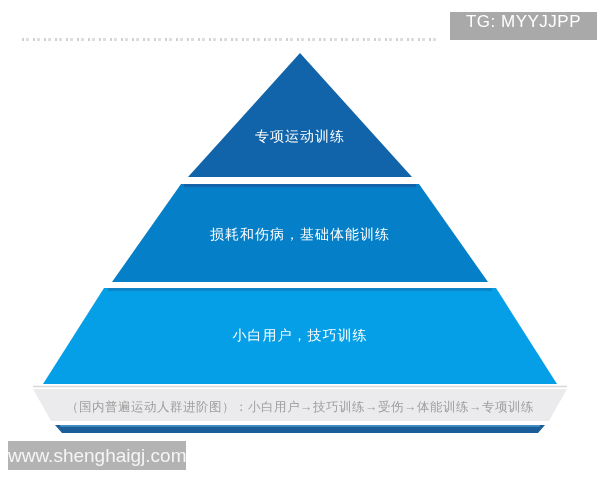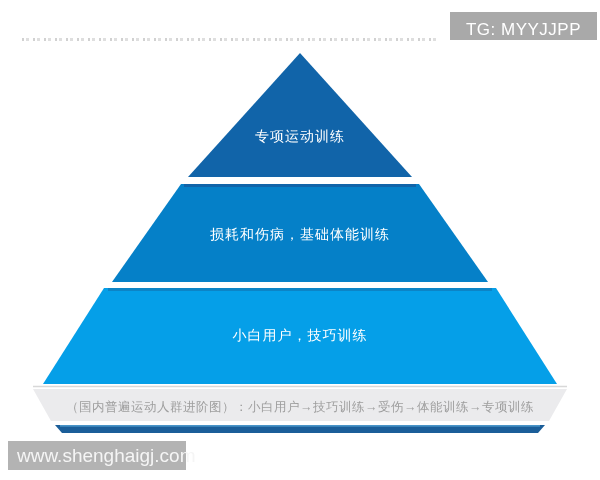--- a/index.html
+++ b/index.html
@@ -9,27 +9,27 @@
   }
   
   .clipped-line{
     position:absolute;left:22px;top:38px;width:418px;height:3px;opacity:.55;
     background:repeating-linear-gradient(90deg,#ababab 0 2px,transparent 2px 4px,#c4c4c4 4px 7px,transparent 7px 11px);
   }
   
   .tg-badge{
     position:absolute;left:450px;top:12px;width:147px;height:28px;
     background:#a9a9a9;color:#ffffff;font-size:17px;letter-spacing:.5px;
-    display:flex;align-items:flex-end;justify-content:center;white-space:nowrap;
+    display:flex;align-items:flex-start;justify-content:center;white-space:nowrap;
   }
   
   .site-badge{
     position:absolute;left:8px;top:441px;width:178px;height:29px;
     background:#b3b3b3;color:#f5f5f5;font-size:19px;
-    display:flex;align-items:center;padding-left:9px;box-sizing:border-box;white-space:nowrap;
+    display:flex;align-items:center;box-sizing:border-box;white-space:nowrap;
   }
   svg{position:absolute;left:0;top:0;}
   .lvl-label{
     fill:#ffffff;font-size:14px;letter-spacing:1px;
     font-family:"Liberation Sans", sans-serif;
   }
   .caption-text{
     fill:#9e9e9e;font-size:12.5px;letter-spacing:.5px;
     font-family:"Liberation Serif", serif;
   }

